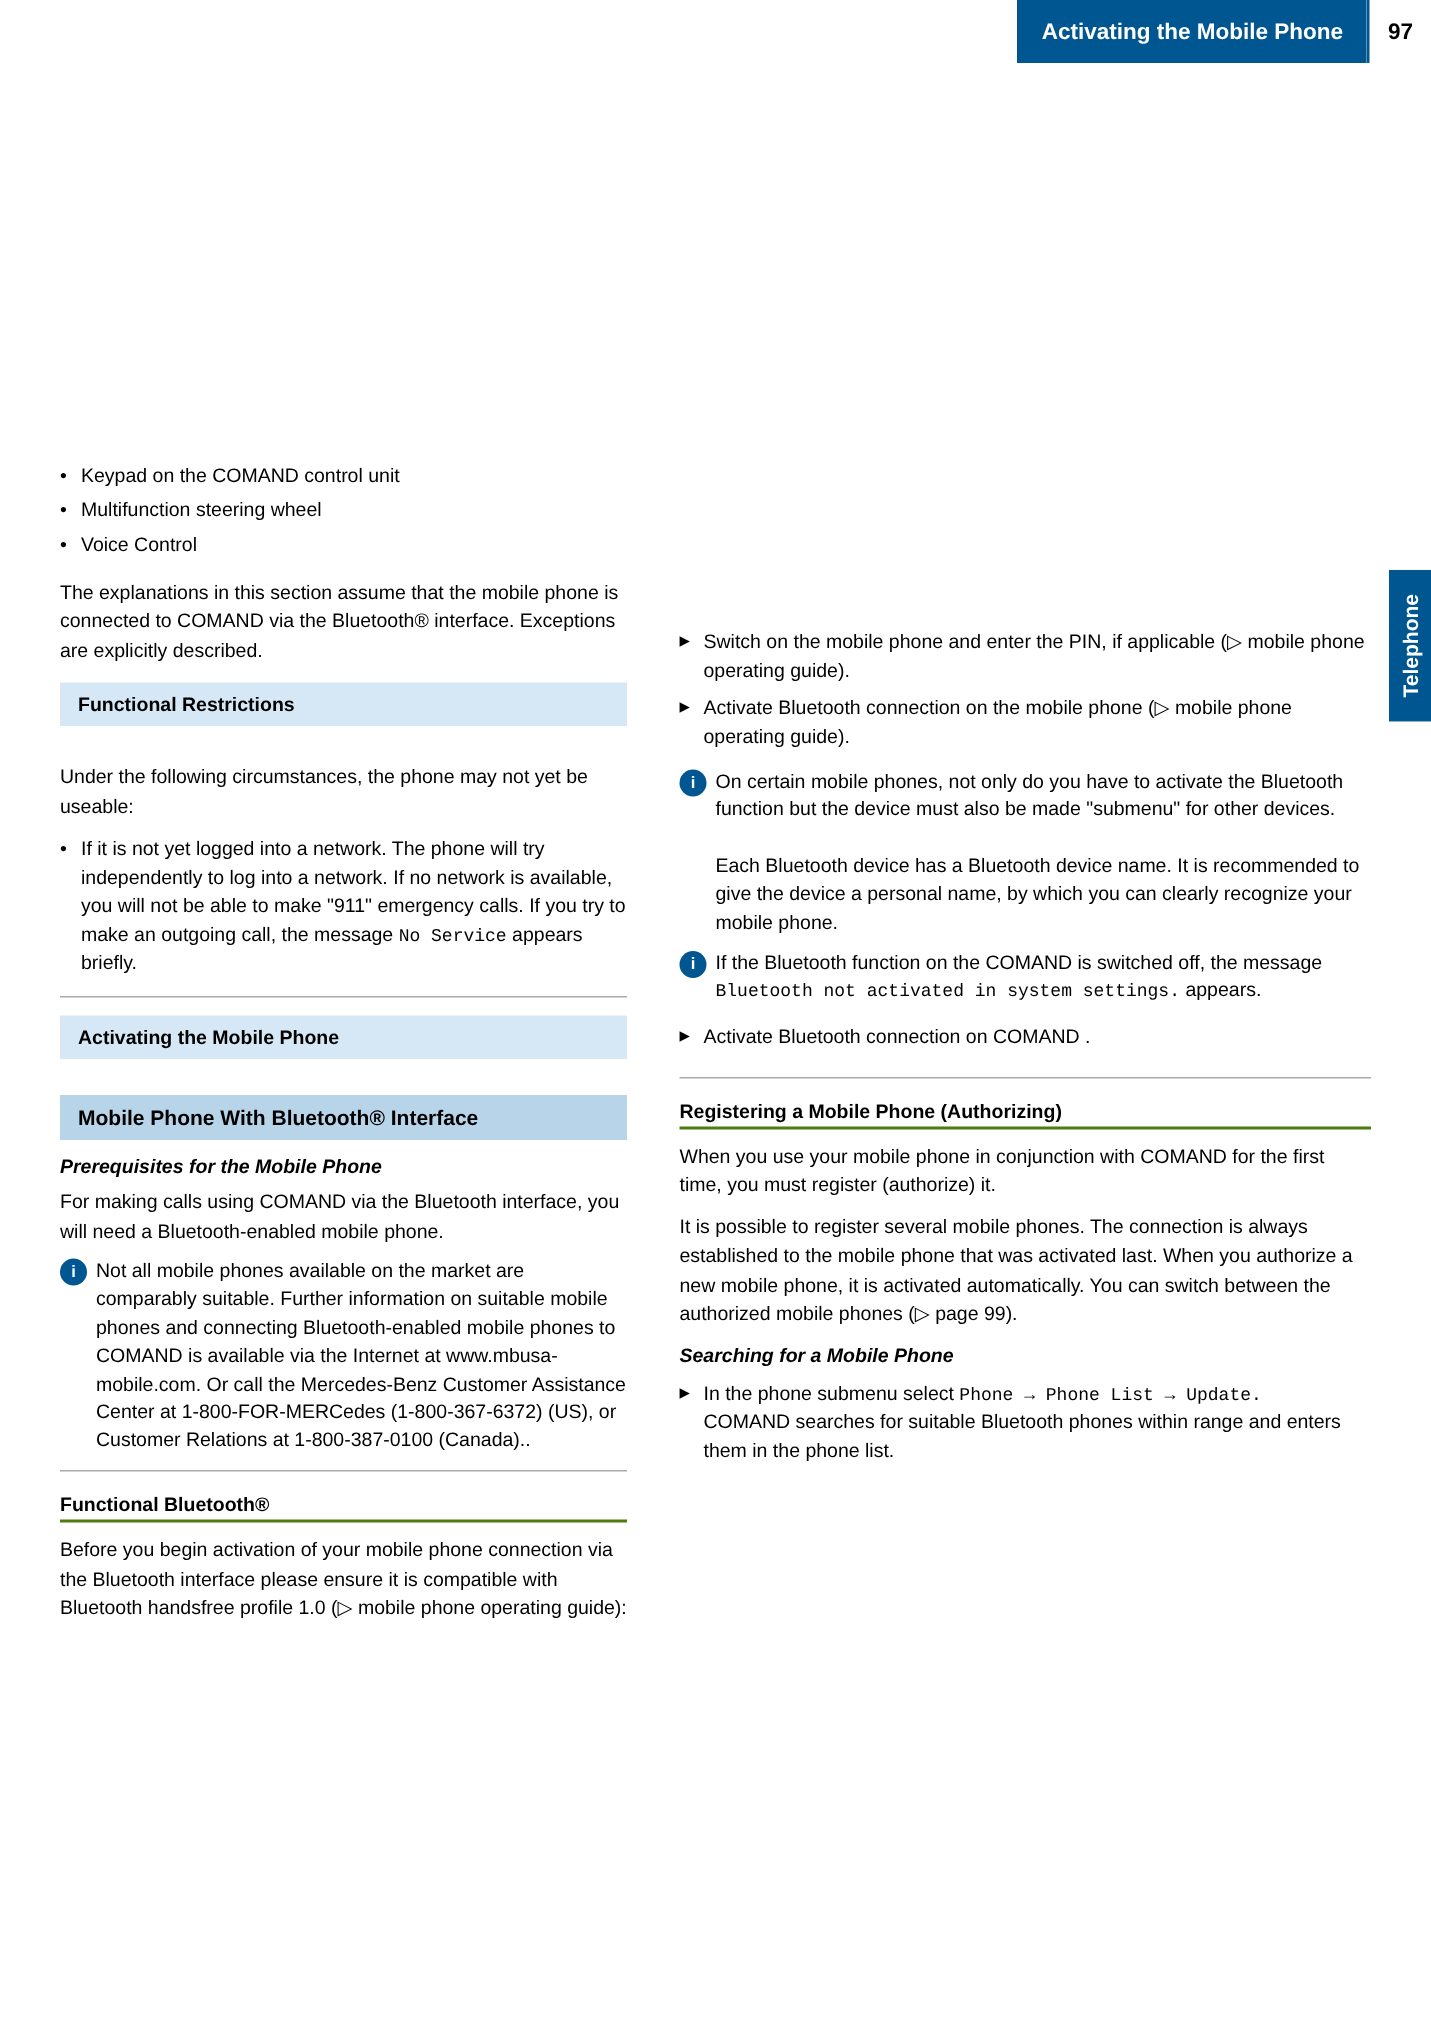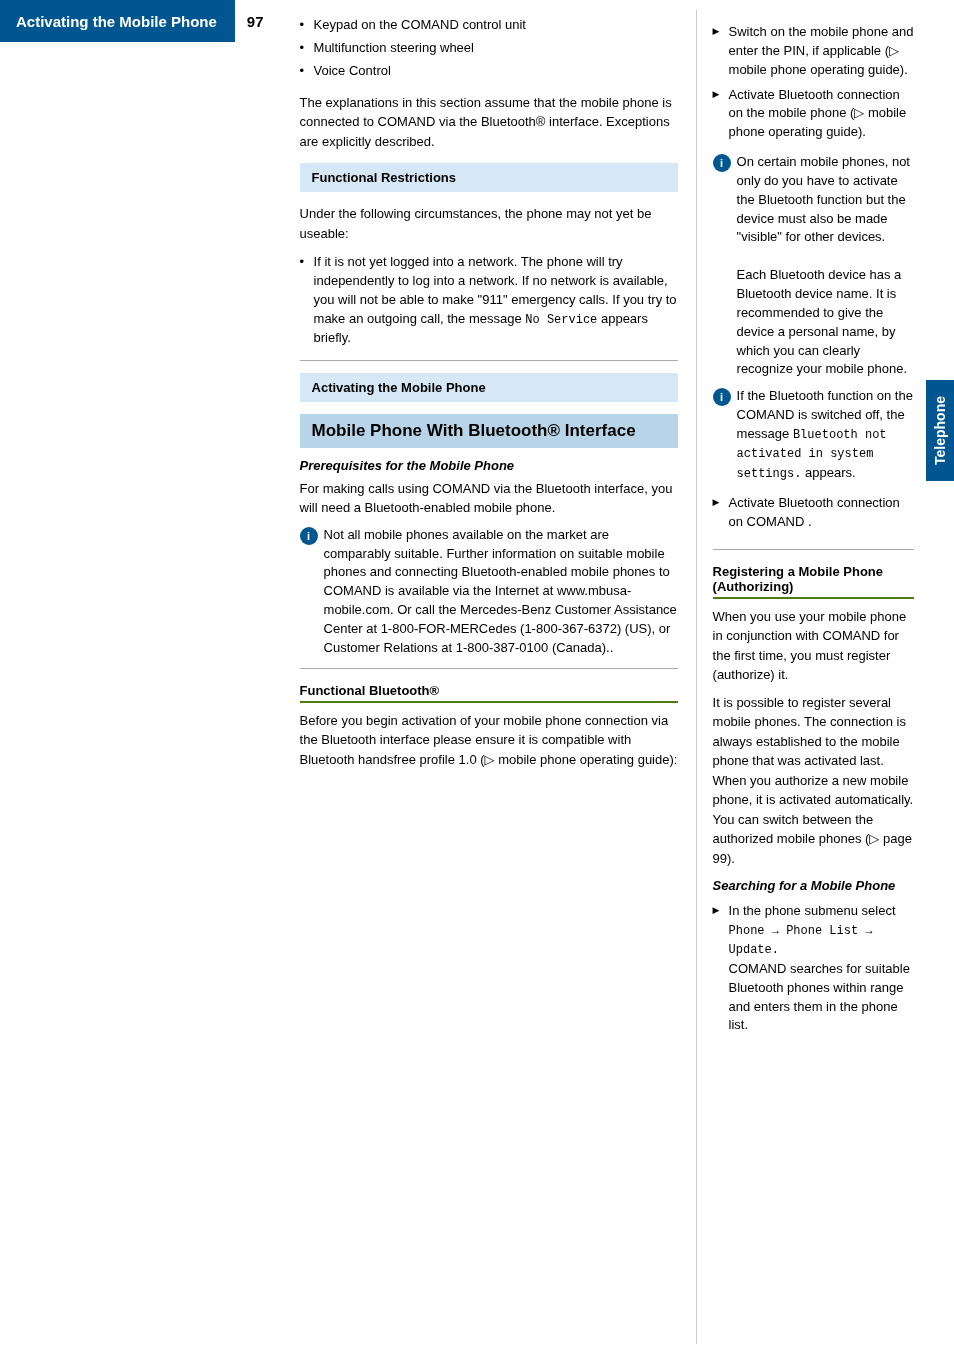--- a/index.html
+++ b/index.html
@@ -12,21 +12,21 @@
       width: 954px;
       min-height: 1354px;
       position: relative;
     }
 
     .page-container {
       width: 954px;
       min-height: 1354px;
       position: relative;
       display: flex;
-      flex-direction: row;
+      flex-direction: column;
     }
 
     .header-title-bar {
       background: #005691;
       color: #fff;
       font-size: 15px;
       font-weight: bold;
       padding: 8px 16px;
       display: flex;
       align-items: center;
@@ -62,21 +62,22 @@
       display: flex;
       align-items: center;
       justify-content: center;
       z-index: 10;
     }
 
     
     .content-area {
       display: flex;
       flex: 1;
-      padding: 10px 0 10px 0;
+      padding: 10px 0 10px 16px;
+      align-items: center;
     }
 
     .left-column {
       width: 420px;
       padding: 4px 18px 4px 24px;
       flex-shrink: 0;
     }
 
     .right-column {
       flex: 1;
@@ -129,31 +130,31 @@
       font-size: 9px;
       top: 5px;
       color: #000;
     }
 
     
     .section-box {
       background: #d6e8f5;
       border: none;
       padding: 7px 12px;
-      margin: 12px 0 12px 0;
+      margin: 12px 0 24px 0;
       font-weight: bold;
       font-size: 13px;
     }
 
     .subsection-box {
       background: #b8d4e8;
       padding: 7px 12px;
       margin: 6px 0 8px 0;
       font-weight: bold;
-      font-size: 17px;
+      font-size: 14px;
     }
 
     
     .info-block {
       display: flex;
       align-items: flex-start;
       margin: 8px 0;
       gap: 6px;
     }
 
@@ -297,21 +298,21 @@
     <div class="right-column">
 
       <ul class="arrow-list">
         <li>Switch on the mobile phone and enter the PIN, if applicable (▷ mobile phone operating guide).</li>
         <li>Activate Bluetooth connection on the mobile phone (▷ mobile phone operating guide).</li>
       </ul>
 
       <div class="info-block">
         <div class="info-icon">i</div>
         <div class="info-text">
-          <span>On certain mobile phones, not only do you have to activate the Bluetooth function but the device must also be made "visible" for other devices.</span>
+          <span>On certain mobile phones, not only do you have to activate the Bluetooth function but the device must also be made "submenu" for other devices.</span>
           <br><br>
           <span>Each Bluetooth device has a Bluetooth device name. It is recommended to give the device a personal name, by which you can clearly recognize your mobile phone.</span>
         </div>
       </div>
 
       <div class="info-block">
         <div class="info-icon">i</div>
         <div class="info-text">
           <span>If the Bluetooth function on the COMAND is switched off, the message</span>
           <span class="code">Bluetooth not activated in system settings.</span>

